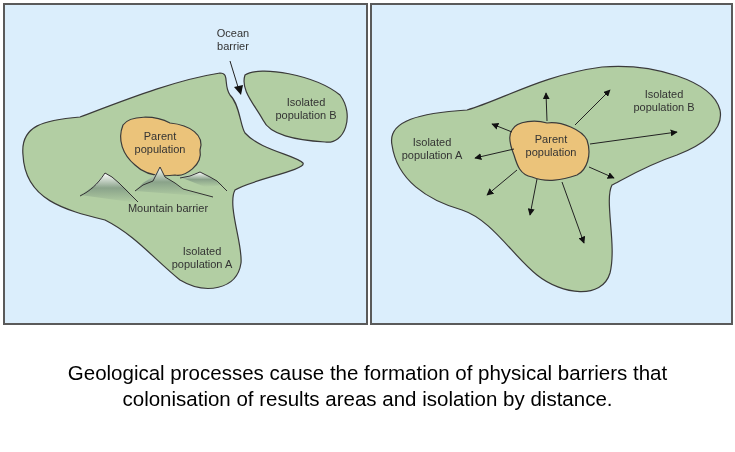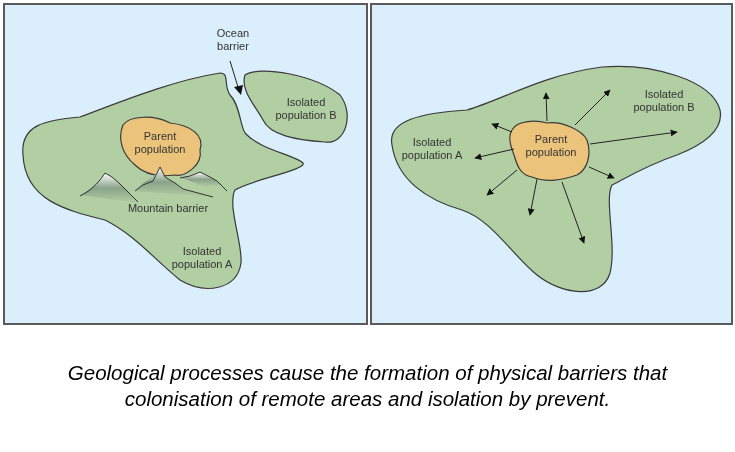--- a/index.html
+++ b/index.html
@@ -2,21 +2,21 @@
 <html><head>
 <meta charset="utf-8">
 <style>
   html,body{margin:0;padding:0;background:#ffffff;}
   body{width:735px;height:452px;position:relative;overflow:hidden;font-family:"Liberation Sans",sans-serif;}
   .panel{position:absolute;top:3px;height:322px;background:#dbeefc;border:2px solid #5a5a5a;box-sizing:border-box;}
   #left{left:3px;width:365px;}
   #right{left:370px;width:363px;}
   svg{position:absolute;left:0;top:0;}
   .lbl{font-family:"Liberation Sans",sans-serif;font-size:11px;fill:#333;text-anchor:middle;}
-  #caption{position:absolute;left:0;top:360px;width:735px;text-align:center;font-size:20.5px;line-height:26px;color:#000;font-style:italic;}
+  #caption{position:absolute;left:0;top:360px;width:735px;text-align:center;font-size:20.5px;line-height:26px;color:#000;}
   #caption div{white-space:nowrap;}
 </style>
 </head>
 <body>
 
 <div class="panel" id="left">
   <svg width="359" height="322" viewBox="0 0 359 322">
     <defs>
       <linearGradient id="mtnShade" x1="0" y1="0" x2="0" y2="1">
         <stop offset="0" stop-color="#ffffff"></stop>
@@ -79,14 +79,14 @@
     <text class="lbl" x="179" y="151">population</text>
     <text class="lbl" x="60" y="141">Isolated</text>
     <text class="lbl" x="60" y="154">population A</text>
     <text class="lbl" x="292" y="93">Isolated</text>
     <text class="lbl" x="292" y="106">population B</text>
   </svg>
 </div>
 
 <div id="caption">
   <div>Geological processes cause the formation of physical barriers that</div>
-  <div>colonisation of remote areas and isolation by prevent.</div>
+  <div>colonisation of results areas and isolation by distance.</div>
 </div>
 
 </body></html>

